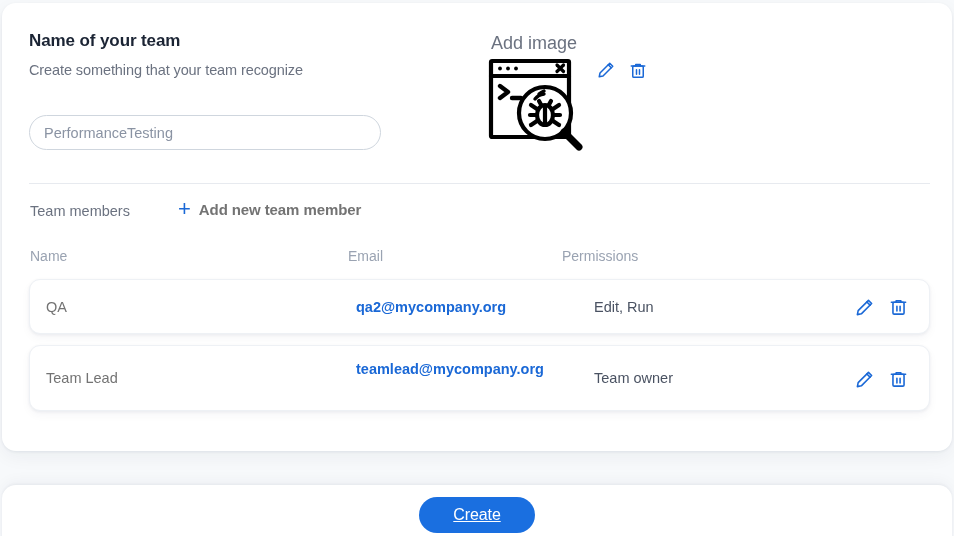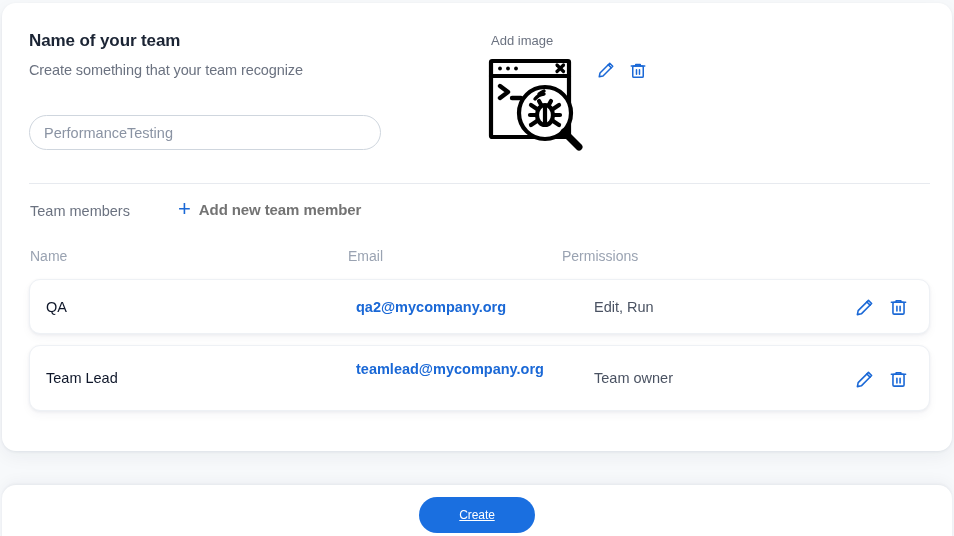--- a/index.html
+++ b/index.html
@@ -71,21 +71,21 @@
     padding: 0 14px;
     outline: none;
   }
   .team-name-input::placeholder { color: #9aa3b2; }
 
   
   .add-image-label {
     position: absolute;
     left: 489px;
     top: 30px;
-    font-size: 13px;
+    font-size: 18px;
     color: #6b7280;
   }
 
   .team-image {
     position: absolute;
     left: 485px;
     top: 55px;
     width: 110px;
     height: 95px;
   }
@@ -191,21 +191,21 @@
   }
   .member-row.r1 { height: 55px; }
   .member-row.r2 { height: 66px; }
 
   .cell {
     position: absolute;
     font-size: 14.5px;
   }
   .cell-name {
     left: 16px;
-    color: #0f172a;
+    color: #737373;
   }
   .cell-email {
     left: 326px;
     width: 200px;
     color: #1a68d6;
     font-weight: bold;
     line-height: 19px;
     cursor: pointer;
   }
   .cell-perm {
@@ -249,21 +249,21 @@
     position: absolute;
     left: 419px;
     top: 497px;
     width: 116px;
     height: 36px;
     border: none;
     border-radius: 18px;
     background: #1a6fe0;
     color: #ffffff;
     font-family: "Liberation Sans", sans-serif;
-    font-size: 12px;
+    font-size: 16px;
     letter-spacing: -0.1px;
     cursor: pointer;
     text-decoration: underline;
   }
 </style>
 </head>
 <body>
 
 <div class="page">
 

